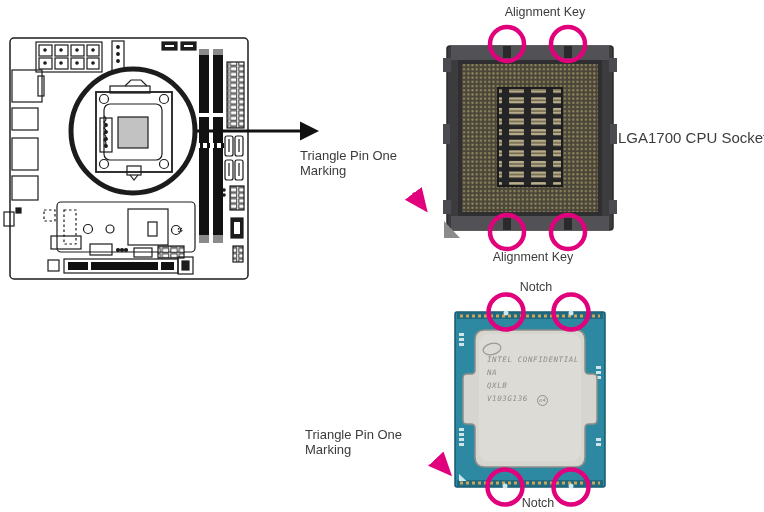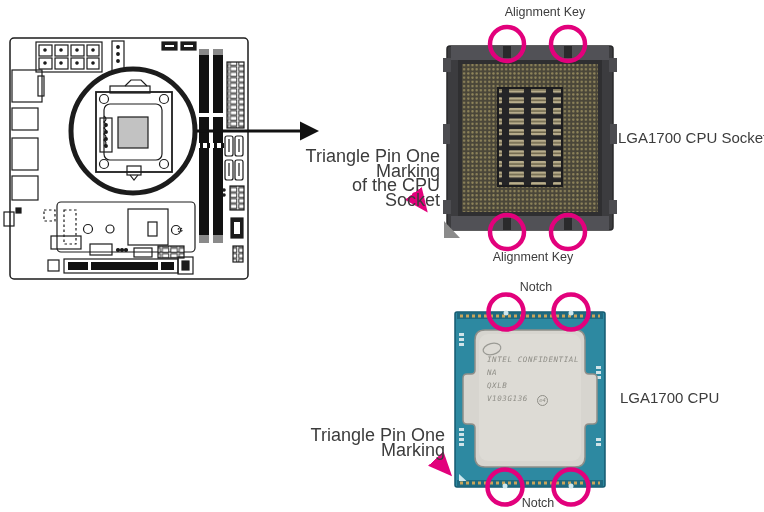--- a/index.html
+++ b/index.html
@@ -2,22 +2,22 @@
 <html><head>
 <meta charset="utf-8">
 <style>
   html,body{margin:0;padding:0;background:#ffffff;}
   #canvas{position:relative;width:764px;height:512px;background:#ffffff;overflow:hidden;
           font-family:"Liberation Sans",sans-serif;padding-left:40px;}
   #gfx{position:absolute;left:0;top:0;z-index:1;}
   .lbl{position:absolute;z-index:2;color:#3c3c3c;font-size:12.5px;white-space:nowrap;}
   .lbl.center{text-align:center;}
   .fig-title{position:absolute;z-index:2;color:#3c3c3c;font-size:15px;white-space:nowrap;}
-  .note{position:absolute;z-index:2;color:#3c3c3c;font-size:18px;line-height:14.5px;
-        text-align:right;width:140px;}
+  .note{position:absolute;z-index:2;color:#3c3c3c;font-size:13px;line-height:14.5px;
+        width:140px;}
   .note-line{display:block;}
   #ihs-text{position:absolute;left:487px;top:353px;z-index:2;color:#8f8e87;
             font-family:"DejaVu Sans Mono",monospace;font-size:7.5px;line-height:13px;
             letter-spacing:0.6px;white-space:nowrap;font-style:italic;}
   #ihs-text .cert{display:inline-block;width:9px;height:9px;line-height:9px;border:1px solid #8f8e87;
             border-radius:50%;font-size:5.5px;text-align:center;letter-spacing:0;
             margin-left:4px;vertical-align:-1px;}
 </style>
 </head>
 <body>
@@ -243,28 +243,26 @@
   </svg>
 
   <div class="lbl center" style="left:470px;top:5px;width:150px;">Alignment Key</div>
 
   <div class="lbl center" style="left:458px;top:250px;width:150px;">Alignment Key</div>
 
   <div class="fig-title" style="left:618px;top:129px;">LGA1700 CPU Socket</div>
 
   <div class="note" style="left:300px;top:149px;">
     <span class="note-line">Triangle Pin One Marking</span>
-    <span class="note-line">of the CPU Socket</span>
   </div>
 
   <div class="lbl center" style="left:466px;top:280px;width:140px;">Notch</div>
 
   <div class="lbl center" style="left:468px;top:496px;width:140px;">Notch</div>
 
-  <div class="fig-title" style="left:620px;top:389px;">LGA1700 CPU</div>
 
   <div class="note" style="left:305px;top:428px;">
     <span class="note-line">Triangle Pin One Marking</span>
   </div>
 
   <div id="ihs-text">
     <div>INTEL CONFIDENTIAL</div>
     <div>NA</div>
     <div>QXLB</div>
     <div>

